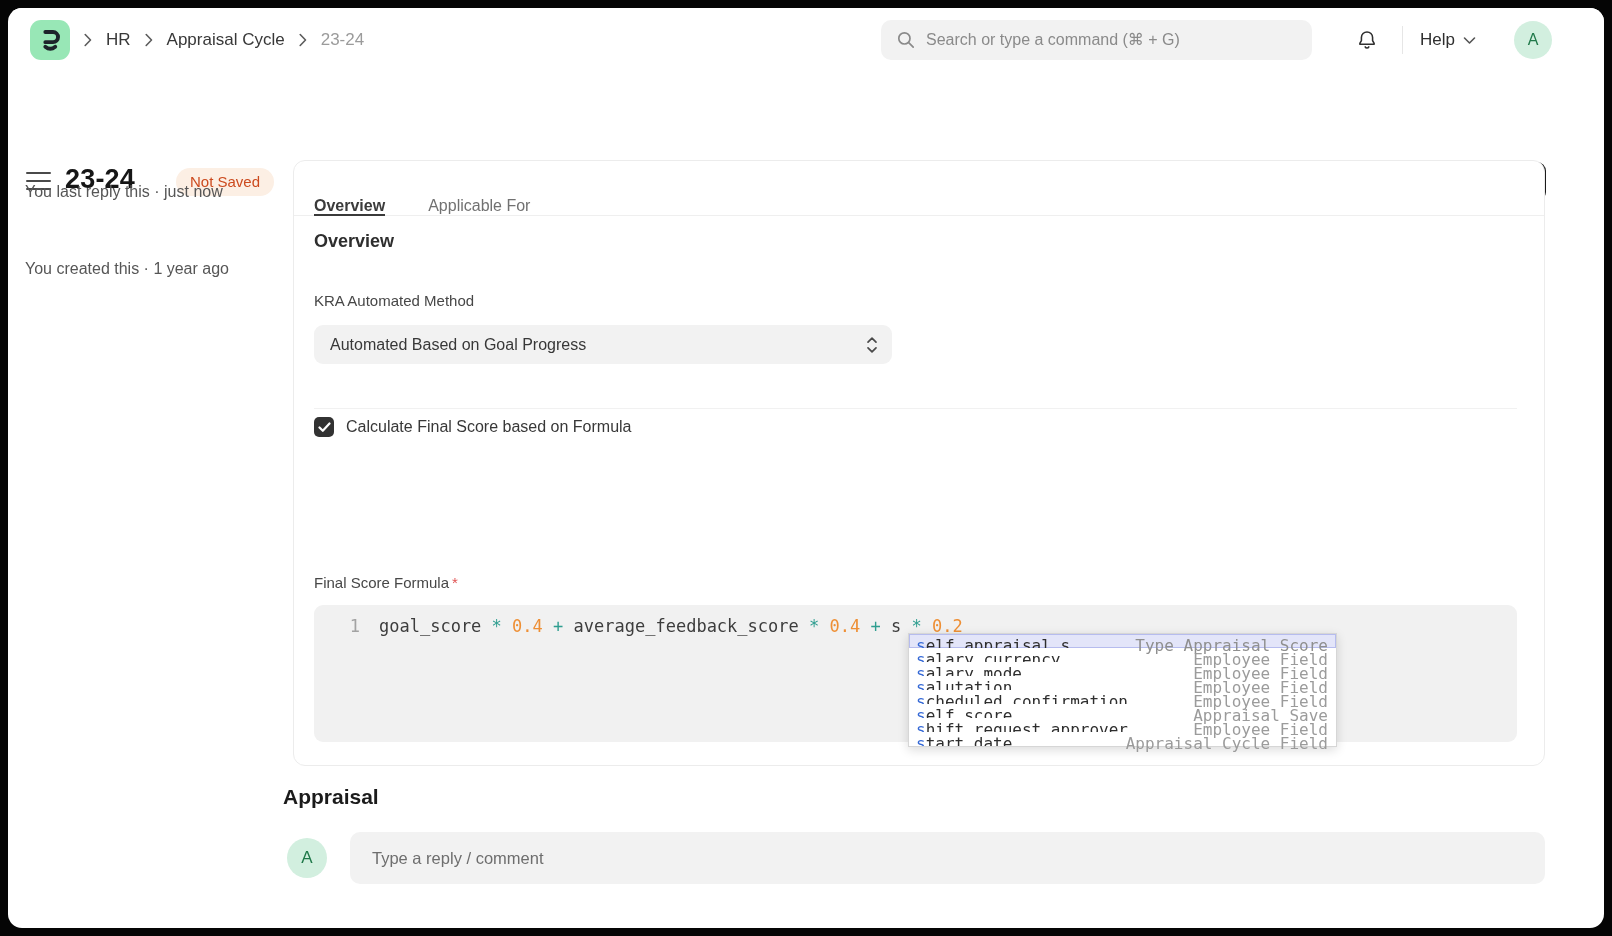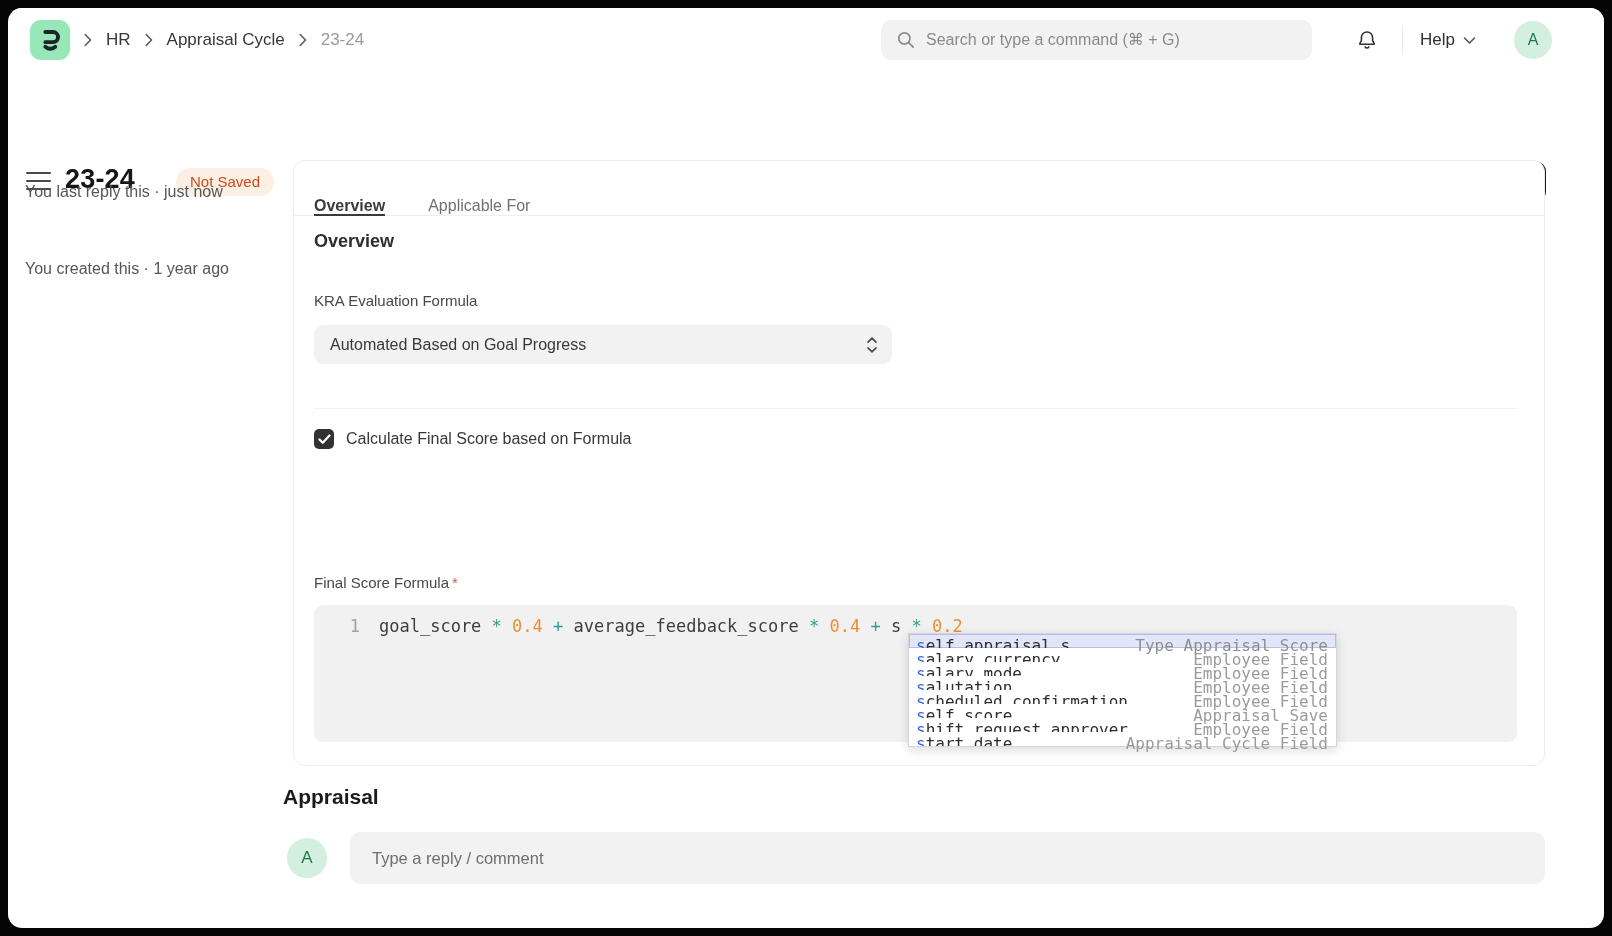--- a/index.html
+++ b/index.html
@@ -72,21 +72,21 @@
     height: 2px; background: #3a3a3a; }
   .section-heading { position: absolute; left: 20px; top: 70px; font-size: 18px;
     font-weight: 700; color: #2e2e2e; }
   .field-label { position: absolute; left: 20px; font-size: 15px; color: #474747; }
   .req { color: #e05252; margin-left: 3px; }
   .select-control { position: absolute; left: 20px; top: 164px; width: 578px; height: 39px;
     background: #f2f2f2; border-radius: 9px; display: flex; align-items: center;
     padding: 0 14px 0 16px; cursor: pointer; }
   .select-control .value { flex: 1; font-size: 16px; color: #383838; }
   .section-divider { position: absolute; left: 20px; top: 247px; width: 1203px; height: 1px; background: #f1f1f1; }
-  .checkbox-row { position: absolute; left: 20px; top: 268px; display: flex; align-items: center; gap: 12px; }
+  .checkbox-row { position: absolute; left: 20px; top: 256px; display: flex; align-items: center; gap: 12px; }
   .checkbox { width: 20px; height: 20px; border-radius: 5px; background: #323232;
     display: flex; align-items: center; justify-content: center; cursor: pointer; flex: none; }
   .checkbox-label { font-size: 16px; color: #383838; cursor: pointer; }
   .field-desc { position: absolute; left: 20px; top: 297px; width: 594px; font-size: 16.5px;
     line-height: 30px; color: #4b4b4b; }
   .code-editor { position: absolute; left: 20px; top: 444px; width: 1203px; height: 137px;
     background: #f1f1f1; border-radius: 9px; overflow: hidden;
     font-family: "DejaVu Sans Mono", "Liberation Mono", monospace; font-size: 17px; }
   .code-line { display: flex; padding-top: 8px; line-height: 26px; }
   .gutter { width: 46px; text-align: right; color: #a3a3a3; flex: none; }
@@ -236,21 +236,21 @@
       <div class="tab active">
         <span>Overview</span>
       </div>
       <div class="tab">
         <span>Applicable For</span>
       </div>
     </div>
 
     <h2 class="section-heading">Overview</h2>
 
-    <label class="field-label" style="top:131px;">KRA Evaluation Formula</label>
+    <label class="field-label" style="top:131px;">KRA Automated Method</label>
     <div class="select-control">
       <span class="value">Automated Based on Goal Progress</span>
       <span>
         <svg width="12" height="20" viewBox="0 0 12 20" fill="none">
           <polyline points="2,7.2 6,3.2 10,7.2" stroke="#4a4a4a" stroke-width="1.7" stroke-linecap="round" stroke-linejoin="round"></polyline>
           <polyline points="2,12.8 6,16.8 10,12.8" stroke="#4a4a4a" stroke-width="1.7" stroke-linecap="round" stroke-linejoin="round"></polyline>
         </svg>
       </span>
     </div>
 

